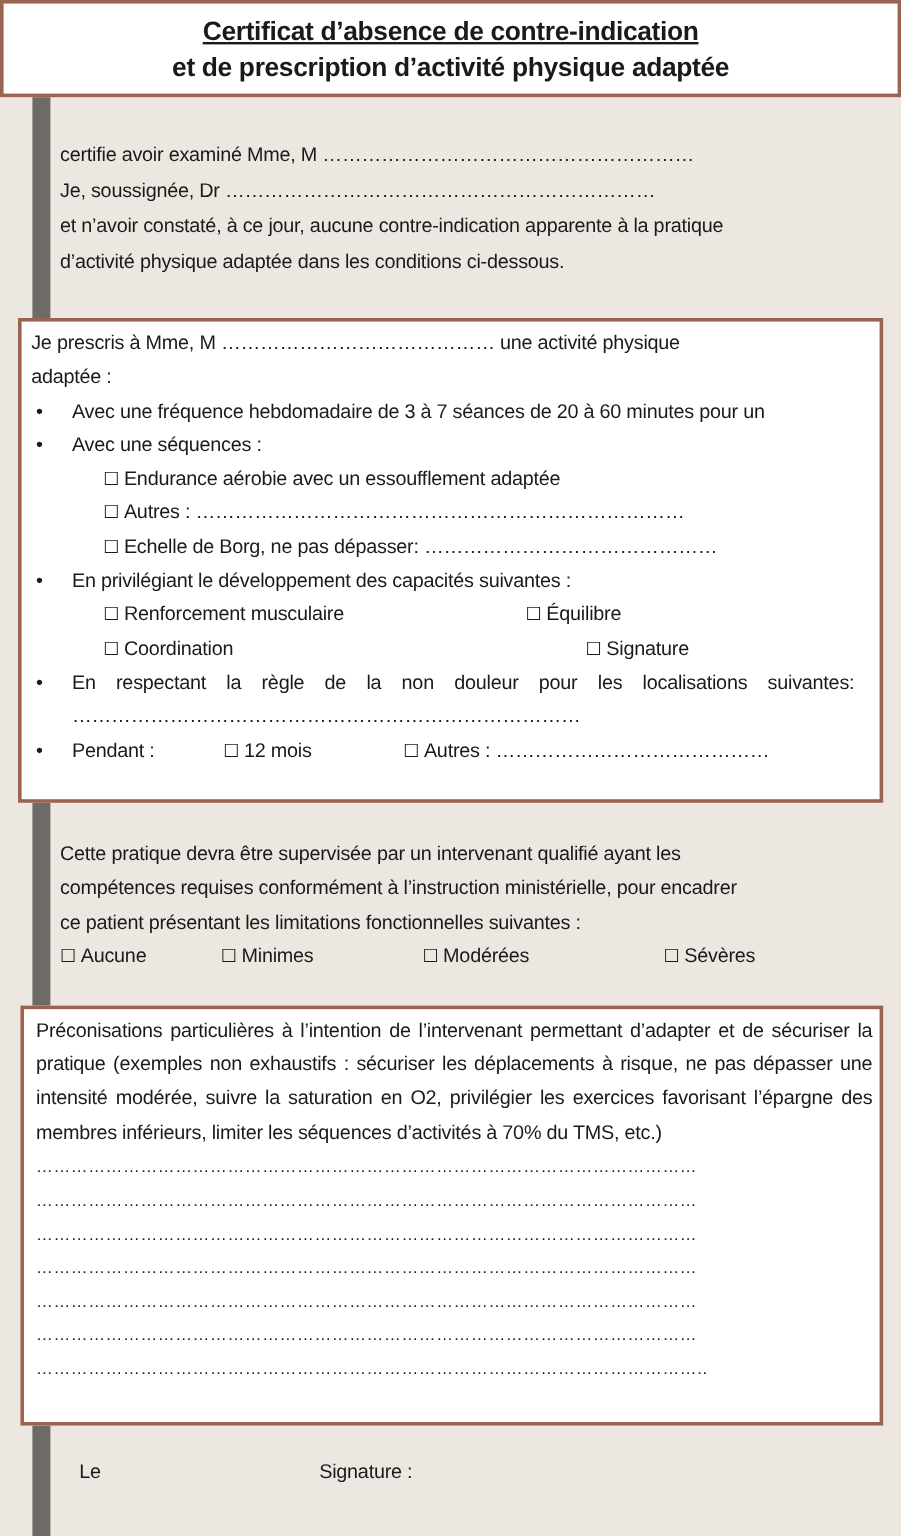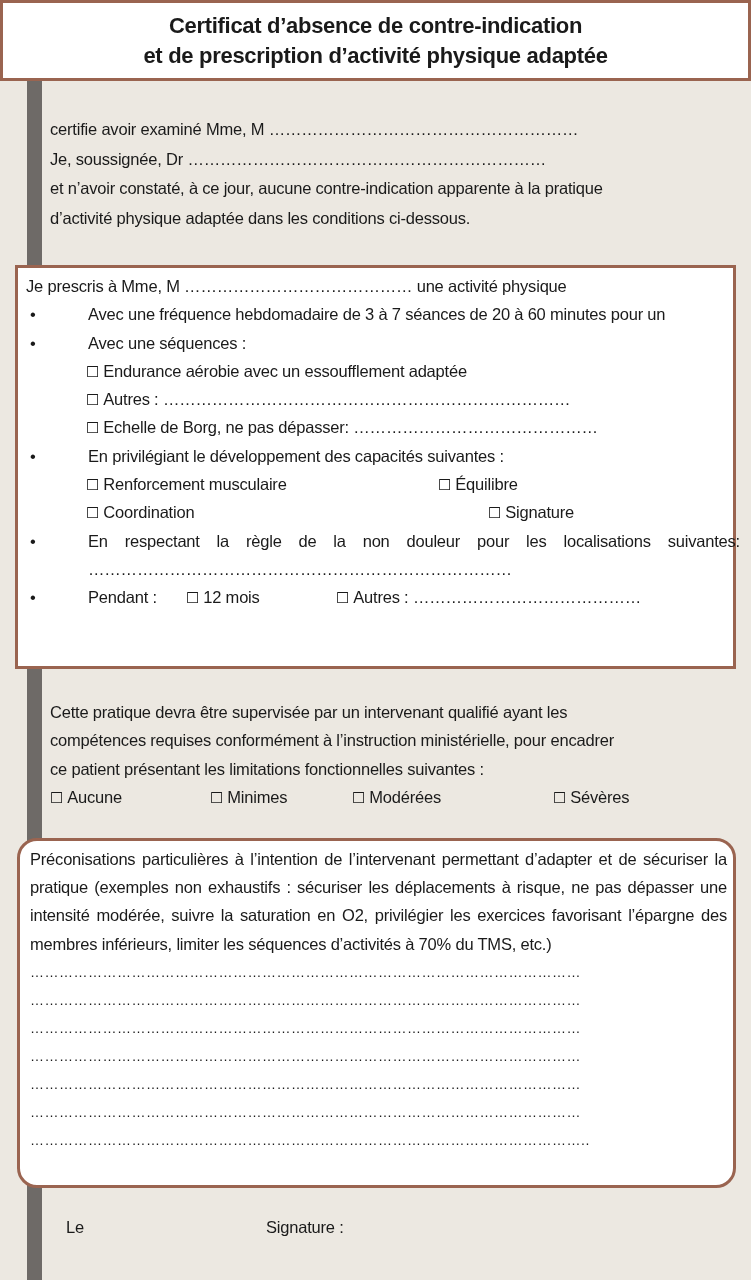--- a/index.html
+++ b/index.html
@@ -15,35 +15,35 @@
   }
   .box {
     position: absolute; background: #ffffff;
     border: 3px solid #9a6450;
     box-sizing: border-box;
   }
   .title-box { left: 0; top: 0; width: 751px; height: 81px; text-align: center; }
   .title-line {
     font-weight: bold; font-size: 22px; line-height: 30px; letter-spacing: -0.3px;
   }
-  .title-line.l1 { margin-top: 8px; }
+  .title-line.l1 { margin-top: 8px; text-decoration: underline; }
   .text { font-size: 16.5px; letter-spacing: -0.2px; }
   .plain { position: absolute; }
   .intro { left: 50px; top: 115px; width: 680px; line-height: 29.5px; }
   .presc { left: 15px; top: 265px; width: 721px; height: 404px; padding: 4px 0 12px 8px; }
   .presc .line { line-height: 28.3px; white-space: nowrap; position: relative; height: 28.3px; }
   .bullet { position: absolute; left: 4px; }
-  .ind1 { position: absolute; left: 62px; }
+  .ind1 { position: absolute; left: 34px; }
   .ind2 { position: absolute; left: 60px; }
   .abs { position: absolute; }
   .justify { display: flex; justify-content: space-between; width: 652px; }
   .chk { font-family: "DejaVu Sans", sans-serif; font-size: 15px; margin-right: 4px; }
   .sup { left: 50px; top: 698px; width: 680px; line-height: 28.3px; }
   .lim-row { position: relative; height: 28px; }
-  .precon { left: 17px; top: 838px; width: 719px; height: 350px; padding: 4px 10px 16px 10px; border-radius: 20px; }
+  .precon { left: 17px; top: 838px; width: 719px; height: 350px; padding: 4px 10px 16px 10px; }
   .precon .para { text-align: justify; line-height: 28.2px; width: 697px; }
   .dots-line { font-size: 14px; letter-spacing: 0.5px; line-height: 28px; white-space: nowrap; overflow: hidden; width: 700px; }
   .footer { top: 1218px; }
   .le { left: 66px; }
   .sig { left: 266px; }
 </style>
 </head>
 <body>
 
 <div class="vbar"></div>
@@ -55,20 +55,21 @@
 
 <div class="plain text intro">
   <div>certifie avoir examiné Mme, M …………………………………………………</div>
   <div>Je, soussignée, Dr …………………………………………………………</div>
   <div>et n’avoir constaté, à ce jour, aucune contre-indication apparente à la pratique</div>
   <div>d’activité physique adaptée dans les conditions ci-dessous.</div>
 </div>
 
 <div class="box text presc">
   <div class="line"><span>Je prescris à Mme, M …………………………………… une activité physique</span></div>
+  <div class="line"><span>adaptée :</span></div>
 
   <div class="line">
     <span class="bullet">•</span>
     <span class="ind1">Avec une fréquence hebdomadaire de 3 à 7 séances de 20 à 60 minutes pour un</span>
   </div>
 
   <div class="line">
     <span class="bullet">•</span>
     <span class="ind1">Avec une séquences :</span>
   </div>
@@ -143,21 +144,21 @@
 </div>
 
 <div class="plain text sup">
   <div>Cette pratique devra être supervisée par un intervenant qualifié ayant les</div>
   <div>compétences requises conformément à l’instruction ministérielle, pour encadrer</div>
   <div>ce patient présentant les limitations fonctionnelles suivantes :</div>
   <div class="lim-row">
     <span class="abs" style="left:0">
       <span class="chk">☐</span><span>Aucune</span>
     </span>
-    <span class="abs" style="left:160px">
+    <span class="abs" style="left:134px">
       <span class="chk">☐</span><span>Minimes</span>
     </span>
     <span class="abs" style="left:302px">
       <span class="chk">☐</span><span>Modérées</span>
     </span>
     <span class="abs" style="left:503px">
       <span class="chk">☐</span><span>Sévères</span>
     </span>
   </div>
 </div>

